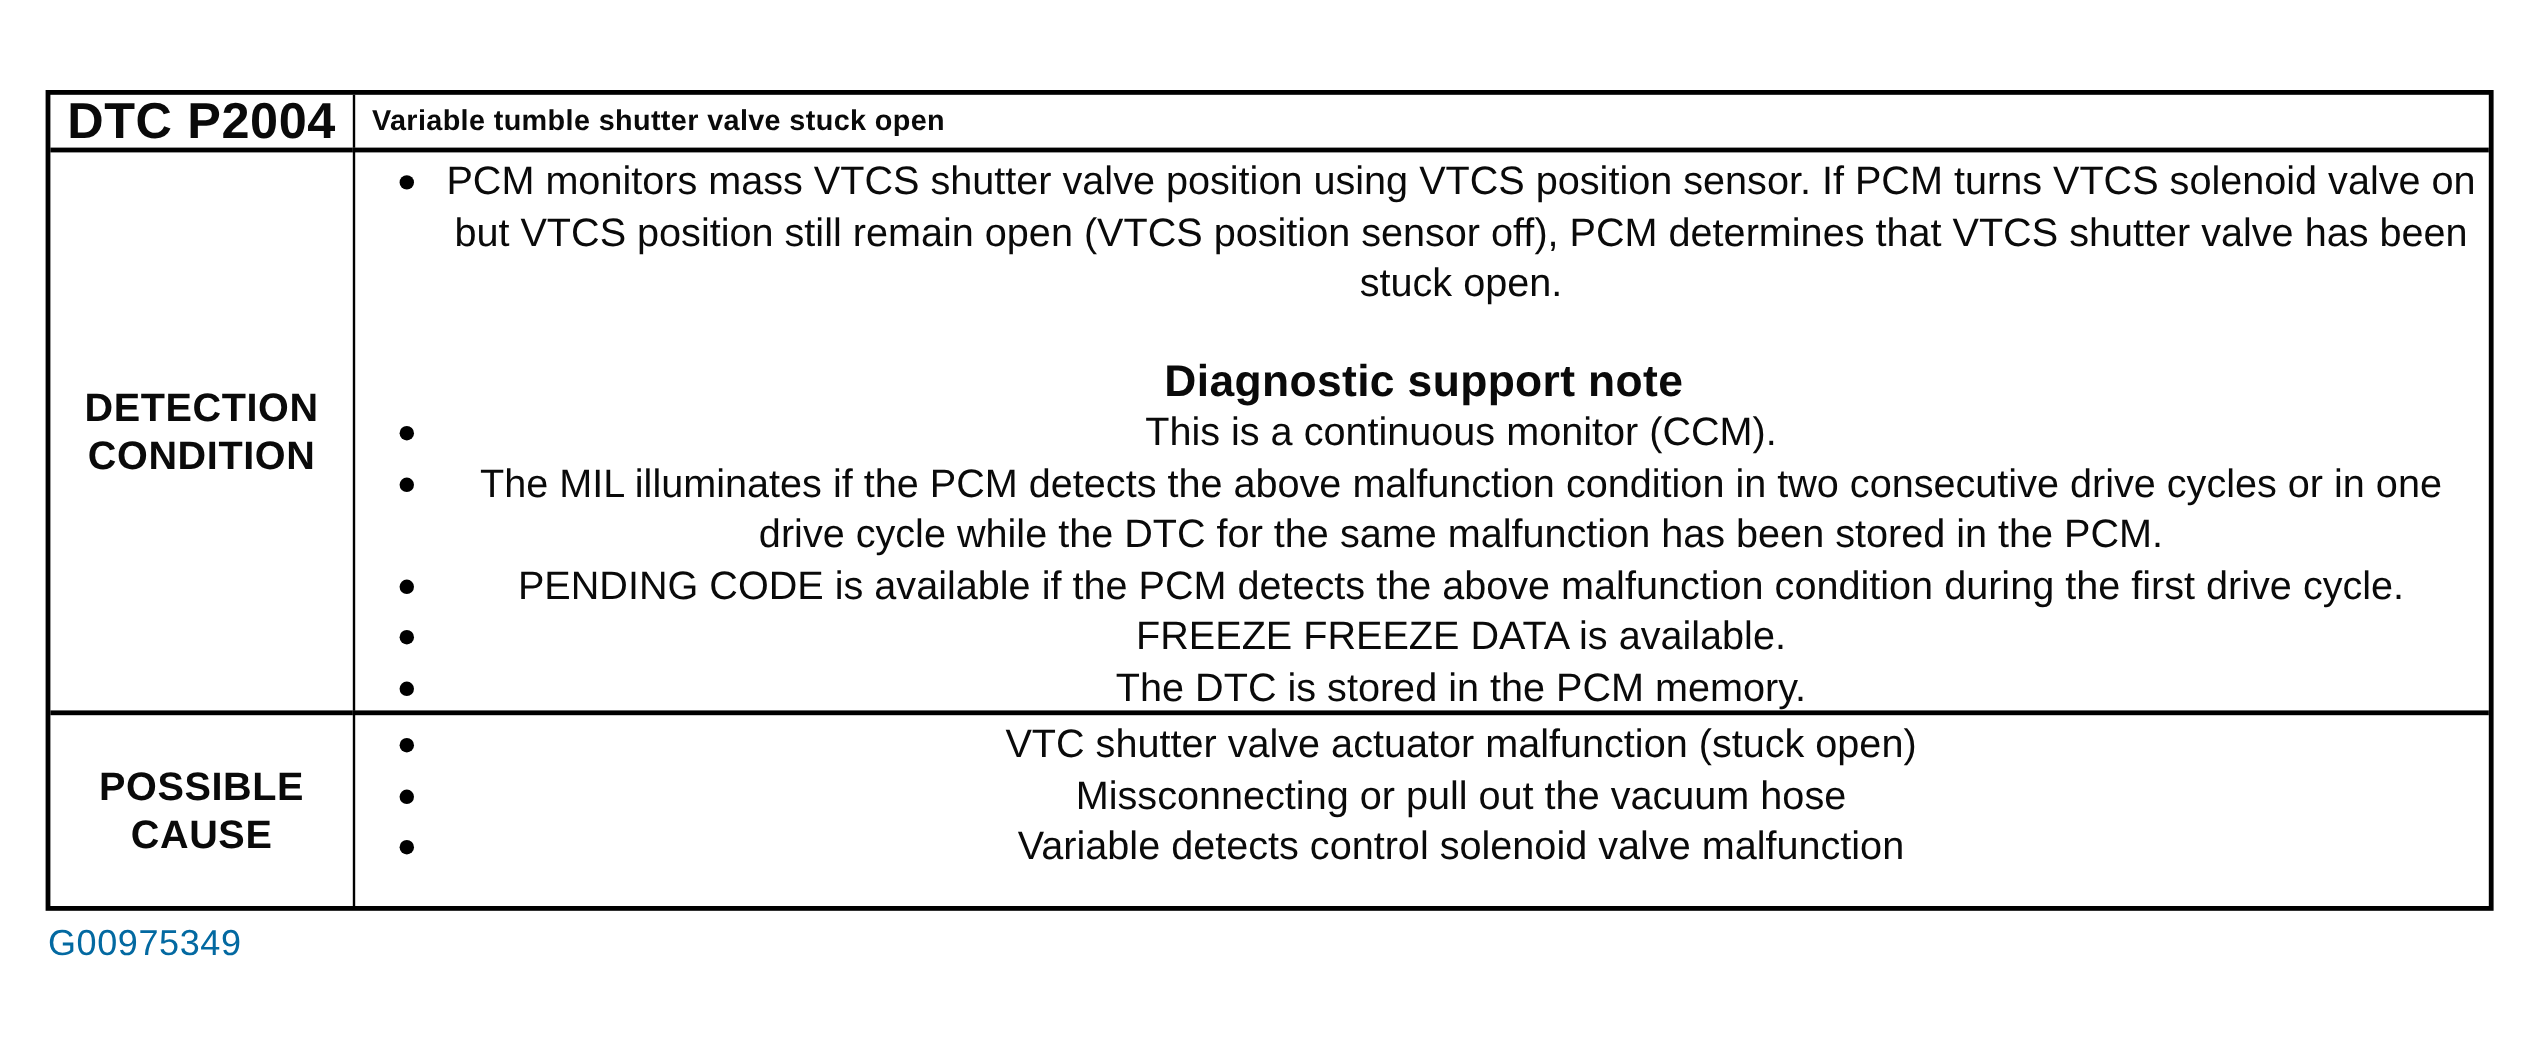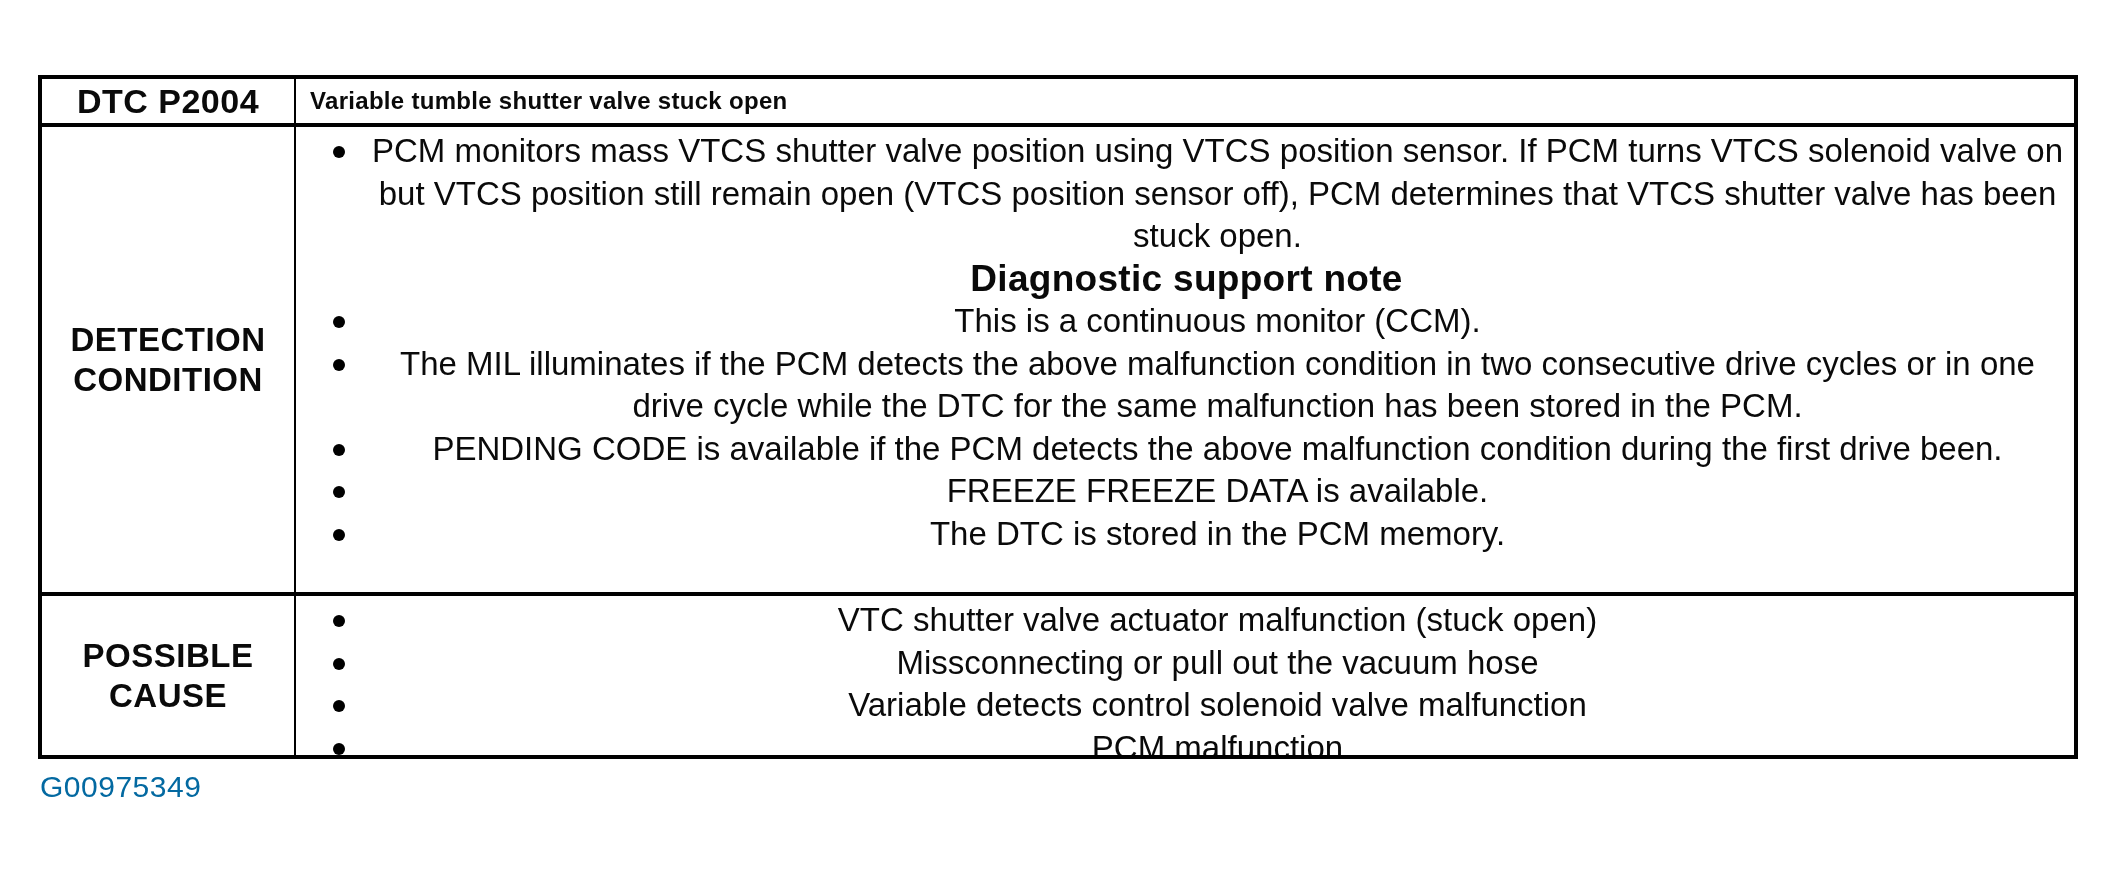--- a/index.html
+++ b/index.html
@@ -41,21 +41,21 @@
     display: flex;
     align-items: center;
     justify-content: center;
     text-align: center;
     font-weight: bold;
     font-size: 33px;
     line-height: 40px;
     letter-spacing: 0.5px;
   }
   .header-code {
-    font-size: 34px;
+    font-size: 42px;
     line-height: 40px;
   }
   .header-title {
     display: flex;
     align-items: center;
     padding-left: 14px;
     font-weight: bold;
     font-size: 24px;
     letter-spacing: 0.3px;
   }
@@ -82,20 +82,21 @@
     width: 12px;
     height: 12px;
     border-radius: 50%;
     background: #000000;
   }
   .subheading {
     font-weight: bold;
     font-size: 37px;
     line-height: 42.5px;
     letter-spacing: 0.3px;
+    margin-top: 39px;
   }
   .figure-id {
     position: absolute;
     left: 40px;
     top: 770px;
     font-size: 30px;
     letter-spacing: 0.5px;
     color: #0369a1;
   }
 </style>
@@ -111,33 +112,32 @@
 
     <div class="cell row-2 label-cell">DETECTION CONDITION</div>
     <div class="cell row-2 col-right content-cell">
       <ul class="bullets">
         <li>PCM monitors mass VTCS shutter valve position using VTCS position sensor. If PCM turns VTCS solenoid valve on but VTCS position still remain open (VTCS position sensor off), PCM determines that VTCS shutter valve has been stuck open.</li>
       </ul>
       <div class="subheading">Diagnostic support note</div>
       <ul class="bullets">
         <li>This is a continuous monitor (CCM).</li>
         <li>The MIL illuminates if the PCM detects the above malfunction condition in two consecutive drive cycles or in one drive cycle while the DTC for the same malfunction has been stored in the PCM.</li>
-        <li>PENDING CODE is available if the PCM detects the above malfunction condition during the first drive been.</li>
+        <li>PENDING CODE is available if the PCM detects the above malfunction condition during the first drive cycle.</li>
         <li>FREEZE FREEZE DATA is available.</li>
         <li>The DTC is stored in the PCM memory.</li>
       </ul>
     </div>
 
     <div class="cell row-3 label-cell">POSSIBLE CAUSE</div>
     <div class="cell row-3 col-right content-cell">
       <ul class="bullets">
         <li>VTC shutter valve actuator malfunction (stuck open)</li>
         <li>Missconnecting or pull out the vacuum hose</li>
         <li>Variable detects control solenoid valve malfunction</li>
-        <li>PCM malfunction</li>
       </ul>
     </div>
 
   </div>
 
   <div class="figure-id">G00975349</div>
 
 </div>
 
 </body></html>

